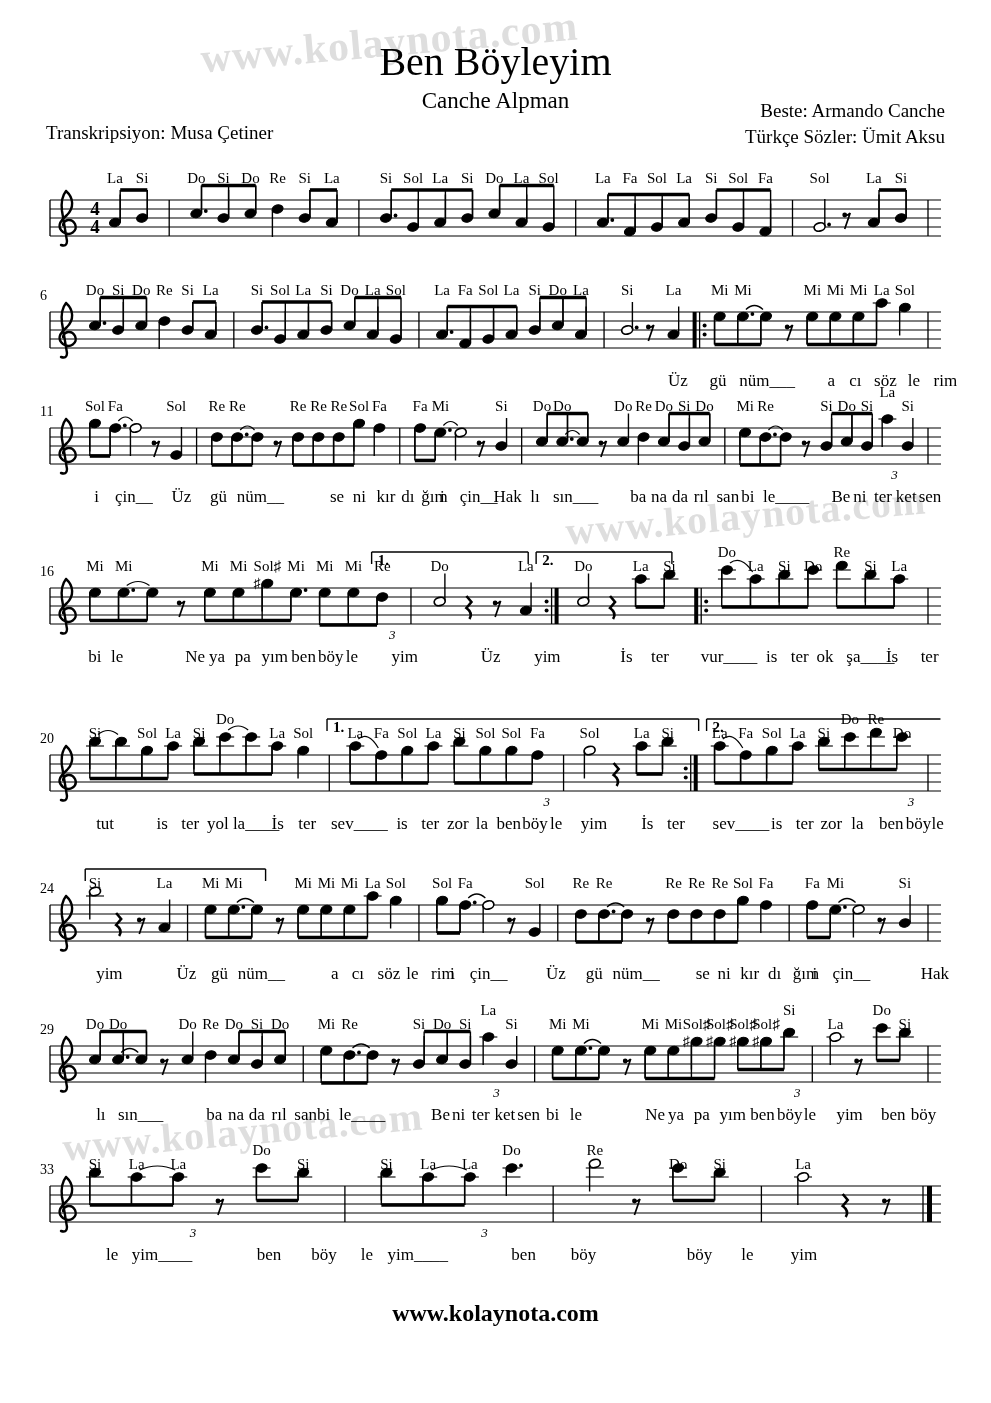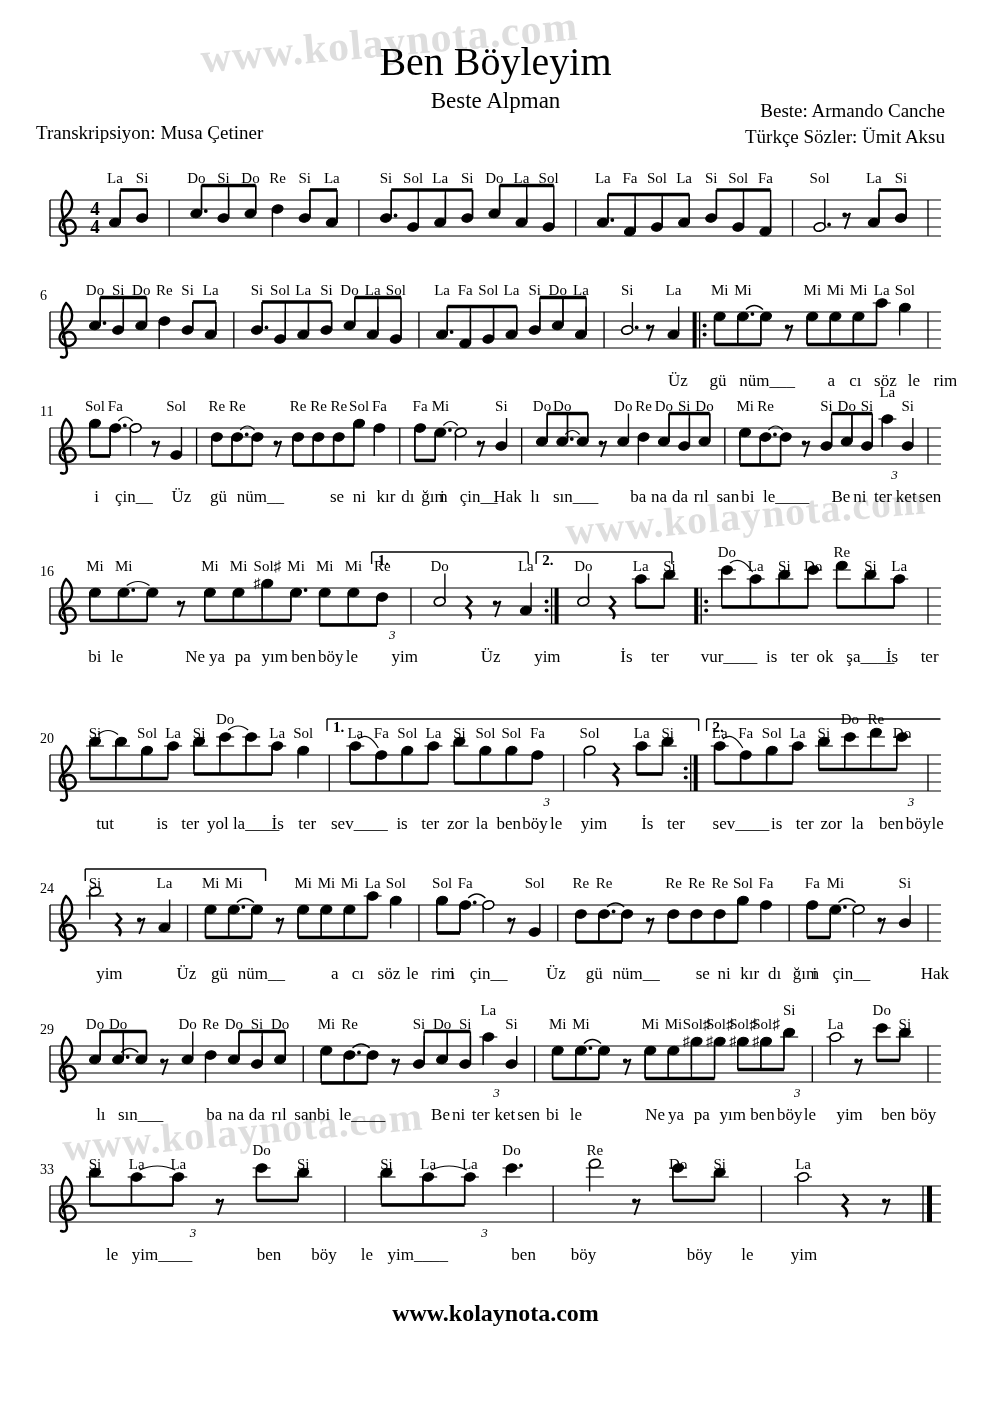--- a/index.html
+++ b/index.html
@@ -5,41 +5,41 @@
   html,body{margin:0;padding:0;background:#888;}
   .page{position:relative;width:991px;height:1403px;background:#ffffff;margin:0 auto;overflow:hidden;
         font-family:"Liberation Serif", serif;color:#000;}
   .watermark{position:absolute;color:#dedede;font-family:"Liberation Serif",serif;font-weight:bold;
              white-space:nowrap;z-index:0;letter-spacing:1px;user-select:none;}
   .hdr{position:absolute;z-index:2;width:100%;text-align:center;}
   .title{top:38px;font-size:40px;left:0;}
   .subtitle{top:88px;font-size:23px;left:0;}
   .credit{position:absolute;z-index:2;font-size:19px;}
   .credit-right{right:46px;text-align:center;}
-  .transcription{left:36px;top:122px;}
+  .transcription{left:46px;top:122px;}
   .beste{top:100px;}
   .sozler{top:126px;margin-left:40px;}
   .footer{position:absolute;z-index:2;width:100%;text-align:center;top:1300px;
           font-size:24px;font-weight:bold;}
   #score{position:absolute;left:0;top:0;width:991px;height:1403px;z-index:1;}
   .system{position:absolute;left:0;width:991px;}
   svg text{font-family:"Liberation Serif",serif;}
 </style>
 </head>
 <body>
 
 <div class="page">
   <div id="wmarks">
       <div class="watermark" style="left: 200px; top: 18px; font-size: 42px; transform: rotate(-5deg); color: rgb(222, 222, 222);">www.kolaynota.com</div>
       <div class="watermark" style="left: 565px; top: 492px; font-size: 40px; transform: rotate(-5deg); color: rgb(222, 222, 222);">www.kolaynota.com</div>
       <div class="watermark" style="left: 62px; top: 1108px; font-size: 40px; transform: rotate(-5deg); color: rgb(222, 222, 222);">www.kolaynota.com</div>
     </div>
 
   <div class="hdr title">Ben Böyleyim</div>
-  <div class="hdr subtitle">Beste Alpman</div>
+  <div class="hdr subtitle">Canche Alpman</div>
   <div class="credit transcription">Transkripsiyon: Musa Çetiner</div>
   <div class="credit credit-right beste">Beste: Armando Canche</div>
   <div class="credit credit-right sozler">Türkçe Sözler: Ümit Aksu</div>
 
   <div id="score">
       <div class="system" style="top: 140px;"><svg width="991" height="160" viewBox="0 0 991 160">
           <line x1="50" y1="60" x2="941" y2="60" stroke="#000" stroke-width="1.1"></line>
           <line x1="50" y1="69" x2="941" y2="69" stroke="#000" stroke-width="1.1"></line>
           <line x1="50" y1="78" x2="941" y2="78" stroke="#000" stroke-width="1.1"></line>
           <line x1="50" y1="87" x2="941" y2="87" stroke="#000" stroke-width="1.1"></line>

